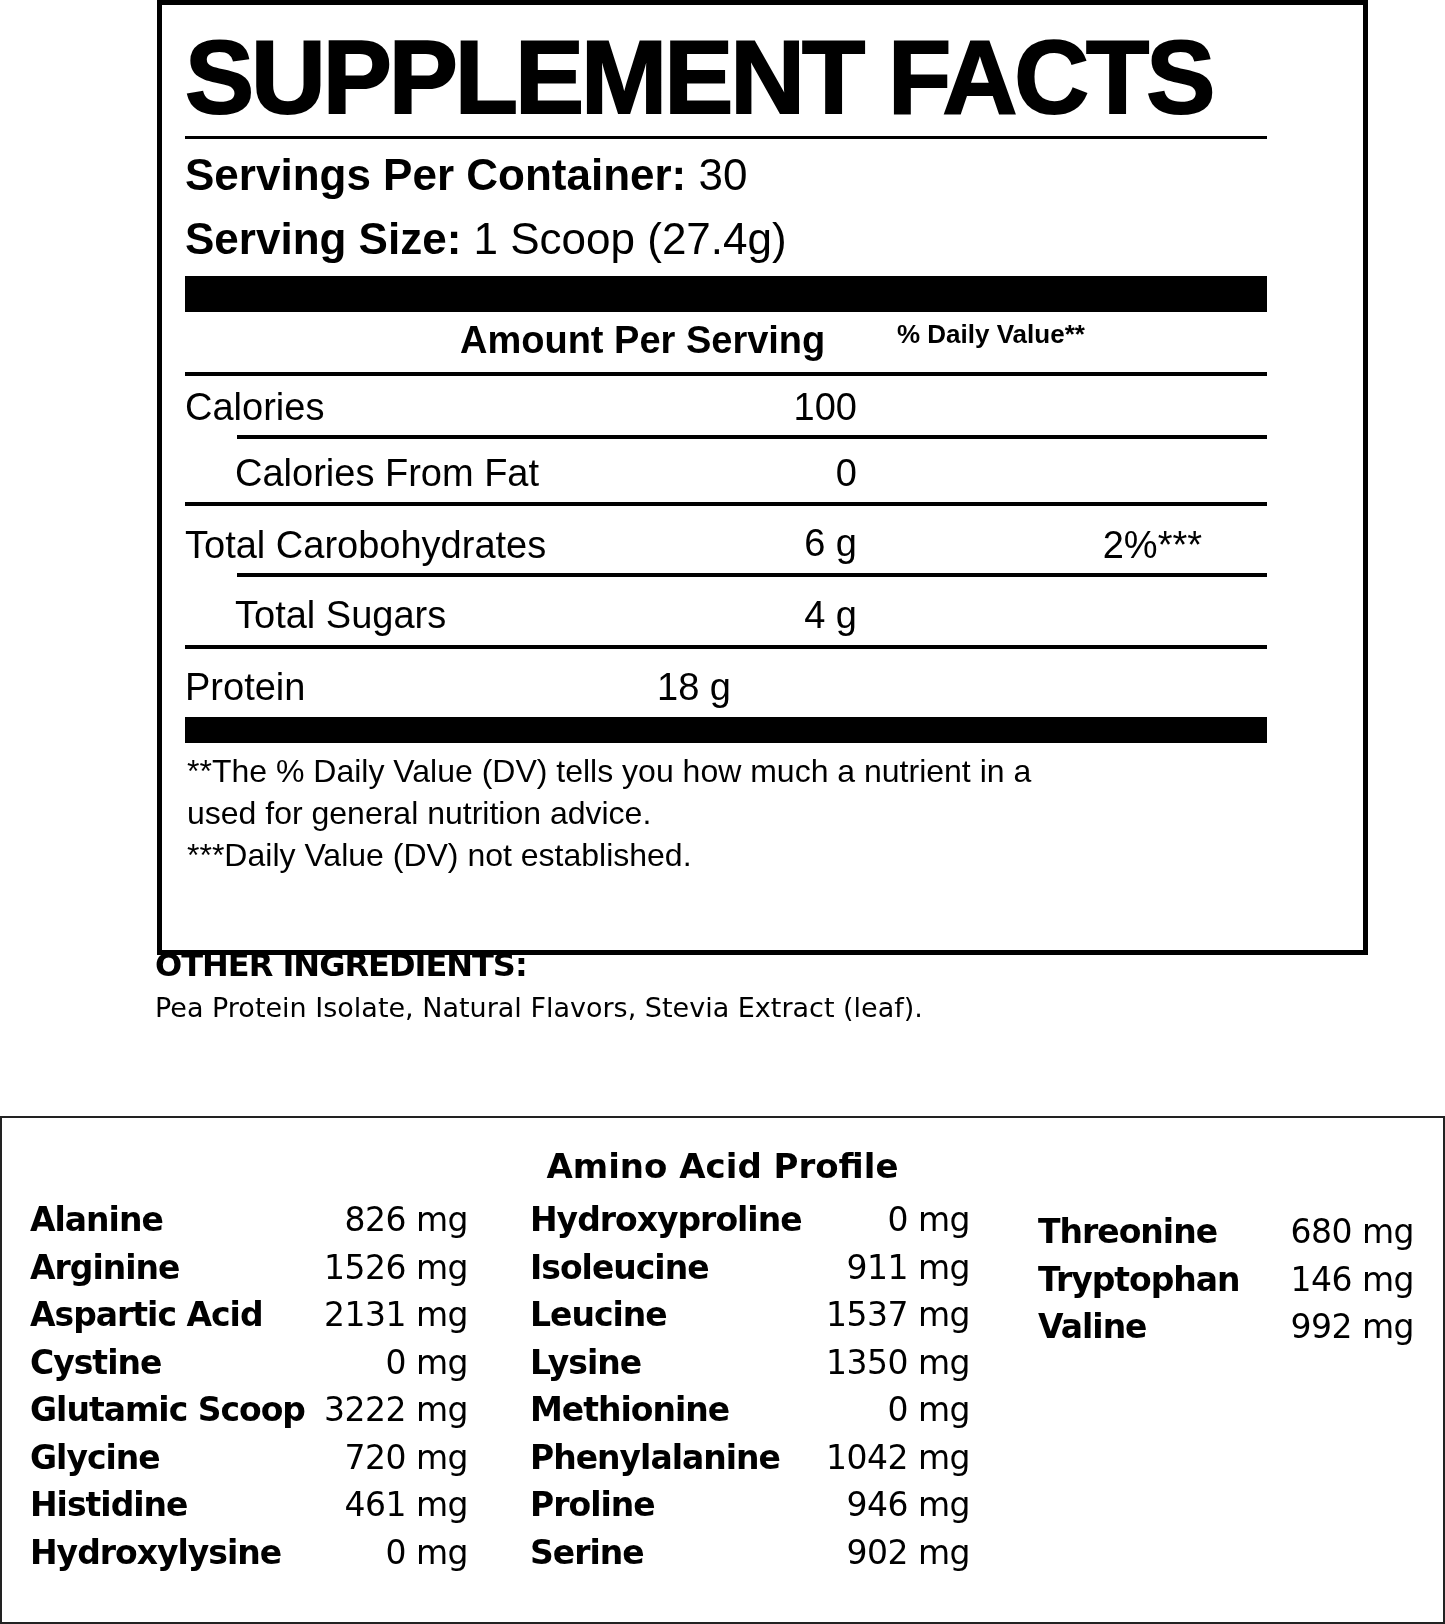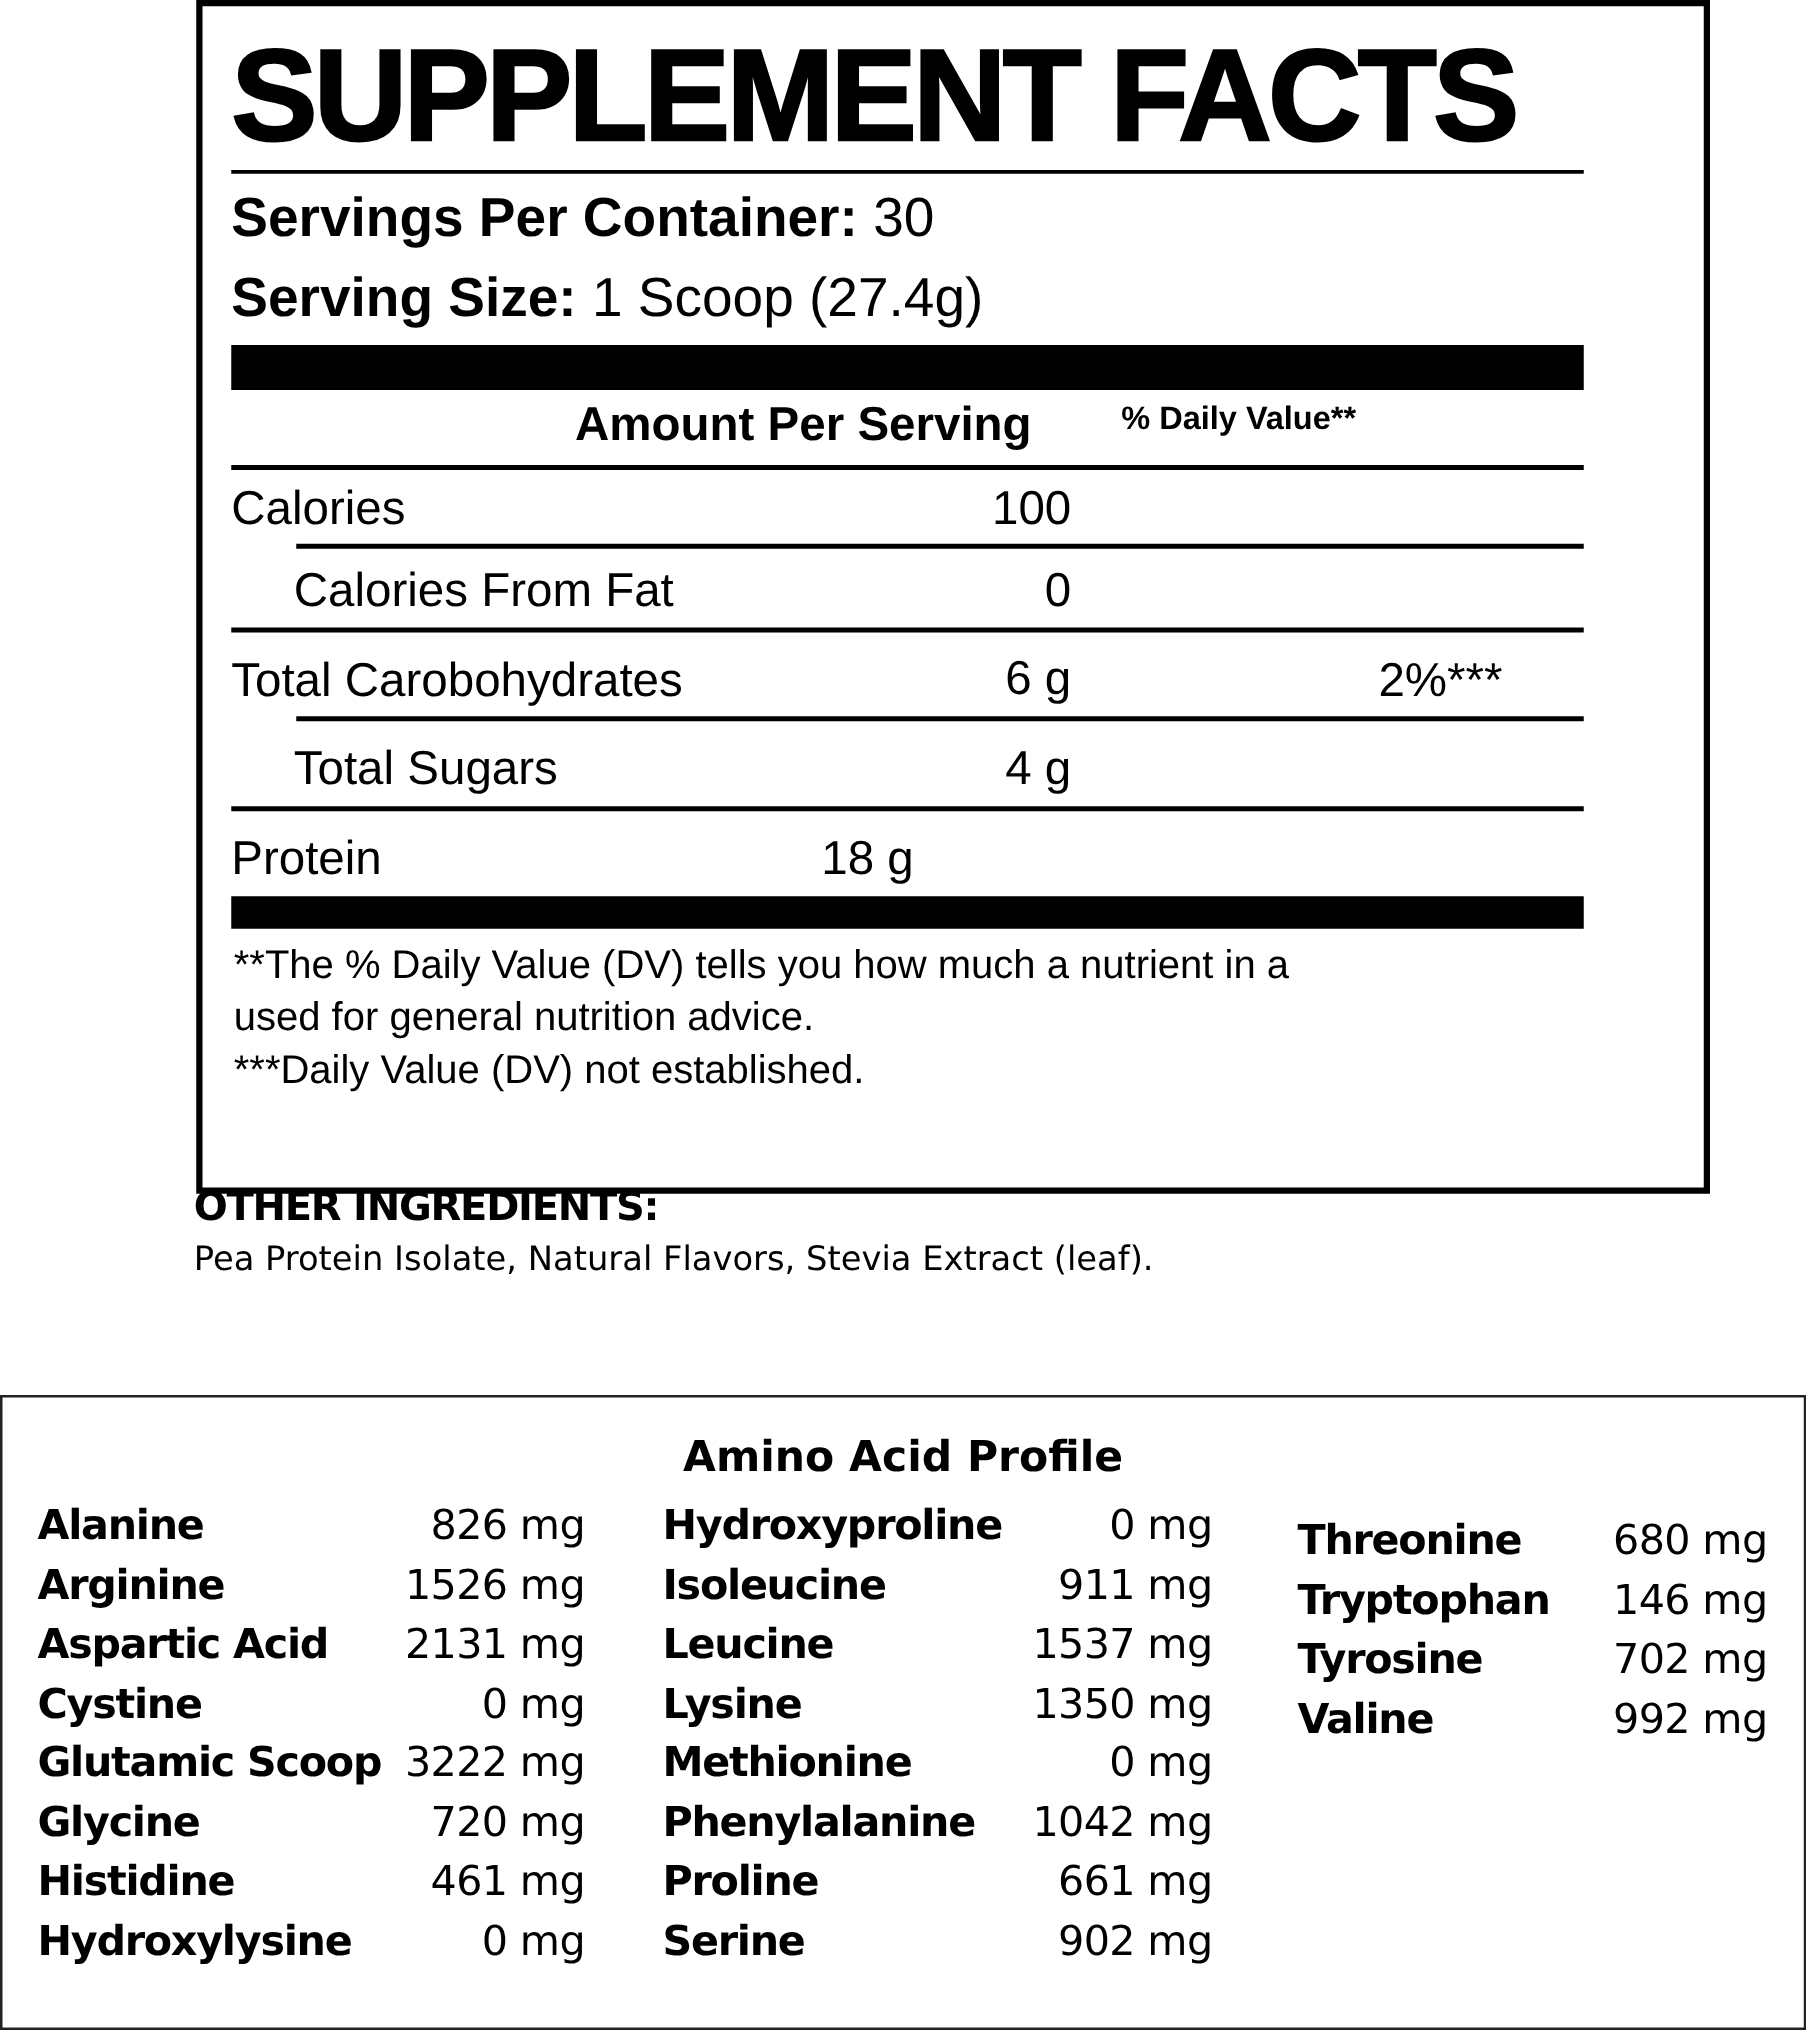--- a/index.html
+++ b/index.html
@@ -175,39 +175,35 @@
     <div class="amino-row">
         <span class="amino-name">Methionine</span>
         <span class="amino-val">0 mg</span>
       </div>
     <div class="amino-row">
         <span class="amino-name">Phenylalanine</span>
         <span class="amino-val">1042 mg</span>
       </div>
     <div class="amino-row">
         <span class="amino-name">Proline</span>
-        <span class="amino-val">661 mg</span>
+        <span class="amino-val">946 mg</span>
       </div>
     <div class="amino-row">
         <span class="amino-name">Serine</span>
         <span class="amino-val">902 mg</span>
       </div>
   </div>
 
   <div class="amino-col" style="left:1036px; width:376px;margin-top:12px;">
     <div class="amino-row">
         <span class="amino-name">Threonine</span>
         <span class="amino-val">680 mg</span>
       </div>
     <div class="amino-row">
         <span class="amino-name">Tryptophan</span>
         <span class="amino-val">146 mg</span>
       </div>
     <div class="amino-row">
-        <span class="amino-name">Tyrosine</span>
-        <span class="amino-val">702 mg</span>
-      </div>
-    <div class="amino-row">
         <span class="amino-name">Valine</span>
         <span class="amino-val">992 mg</span>
       </div>
   </div>
 </div>
 
 </body></html>

